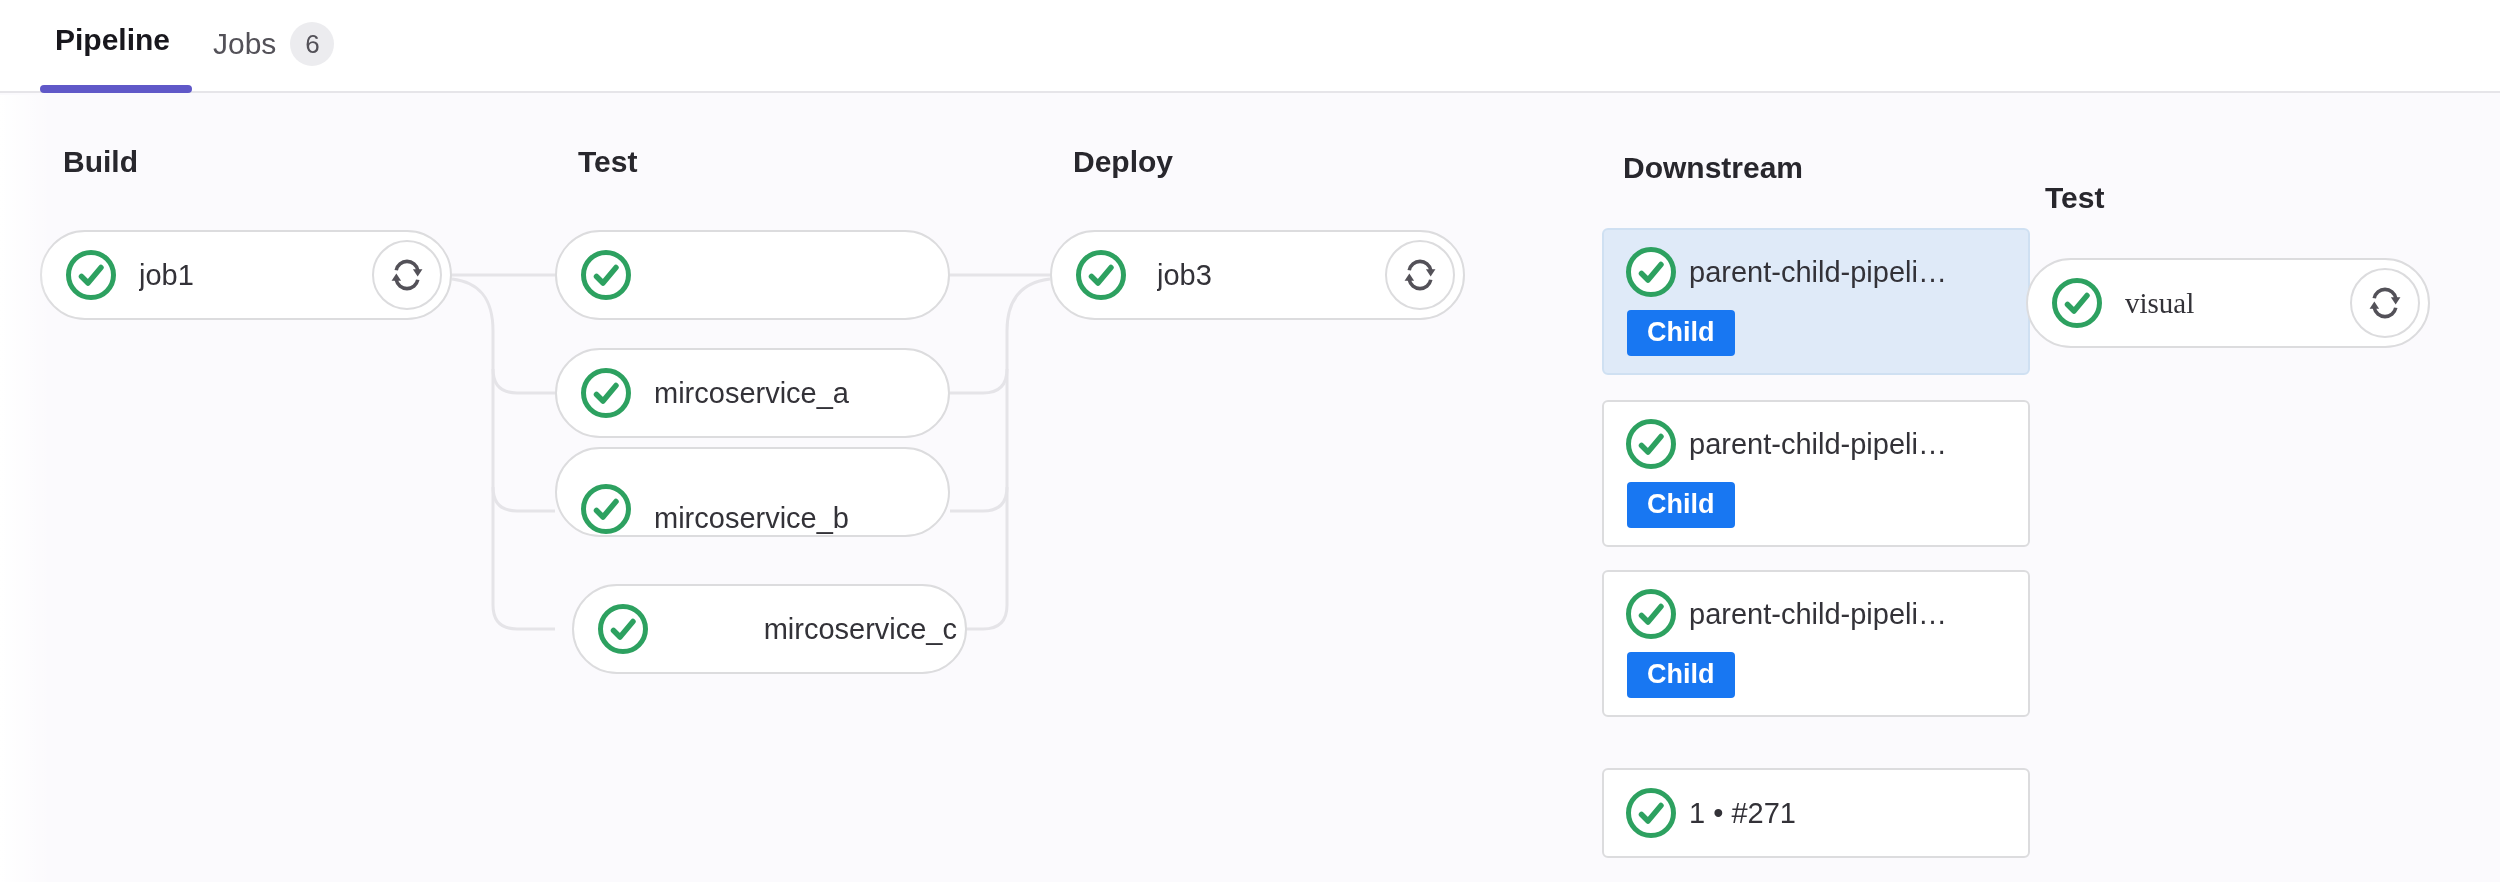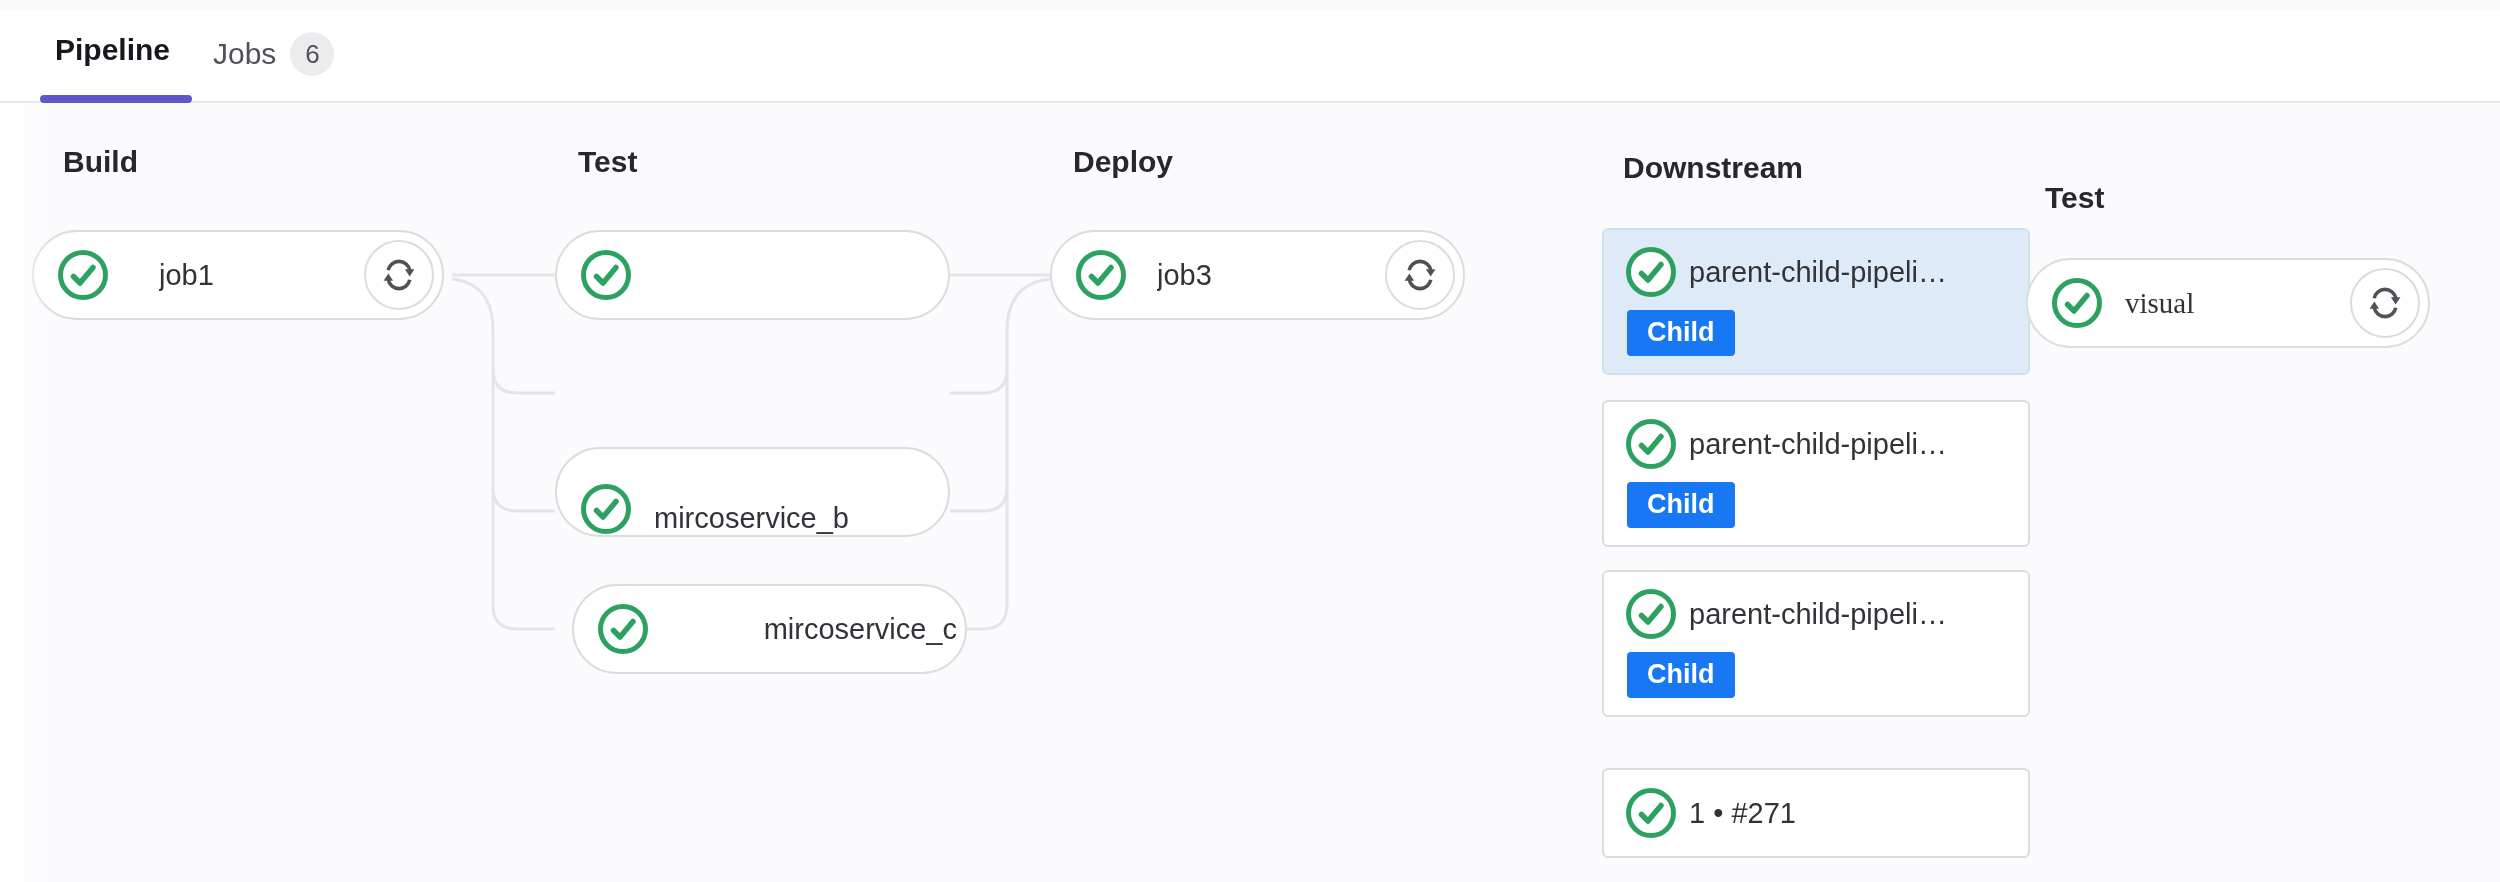--- a/index.html
+++ b/index.html
@@ -6,21 +6,21 @@
   * { box-sizing:border-box; }
   #app {
     position:relative; width:2500px; height:882px; overflow:hidden;
     background:#fbfafd;
     font-family:"Liberation Sans", sans-serif;
     -webkit-font-smoothing:antialiased;
   }
 
   
   .tabbar {
-    position:absolute; top:10px; left:0; width:2500px; height:93px;
+    position:absolute; top:0; left:0; width:2500px; height:93px;
     background:#ffffff; border-bottom:2px solid #e6e5e9; z-index:5;
   }
   .tab {
     position:absolute; top:22px; font-size:30px; line-height:36px;
     color:#535158; cursor:pointer; display:flex; align-items:center; gap:14px;
     background:none; border:none; padding:0; font-family:inherit;
   }
   .tab.active { color:#18171d; font-weight:700; }
   .tab-indicator {
     position:absolute; left:40px; top:85px; width:152px; height:8px;
@@ -118,21 +118,21 @@
       <path d="M2008,299 C2016,299 2018,303 2026,303"></path>
     </g>
   </svg>
 
   <div class="stage-title" style="left:63px;   top:145px;">Build</div>
   <div class="stage-title" style="left:578px;  top:145px;">Test</div>
   <div class="stage-title" style="left:1073px; top:145px;">Deploy</div>
   <div class="stage-title" style="left:1623px; top:151px;">Downstream</div>
   <div class="stage-title" style="left:2045px; top:181px;">Test</div>
 
-  <div class="pill" style="left:32px; top:230px; width:412px;gap:28px;">
+  <div class="pill" style="left:40px; top:230px; width:412px;">
     <svg class="check-icon" viewBox="0 0 52 52">
       <circle cx="26" cy="26" r="22.5" fill="#ffffff" stroke="#2da160" stroke-width="5"></circle>
       <path d="M16.5 27.5 L23 34 L36 18.5" fill="none" stroke="#2da160" stroke-width="5.5" stroke-linecap="round" stroke-linejoin="round"></path>
     </svg>
     <span class="job-label">job1</span>
     <button class="retry-btn">
       <svg viewBox="0 0 36 36">
         <g stroke="#535158" stroke-width="3.4" fill="none">
           <path d="M7.8,13.5 A10.4,10.4 0 0 1 28.2,13.5"></path>
           <path d="M28.2,22.5 A10.4,10.4 0 0 1 7.8,22.5"></path>
@@ -143,20 +143,27 @@
     </button>
   </div>
 
   <div class="pill" style="left:555px; top:230px; width:395px;">
     <svg class="check-icon" viewBox="0 0 52 52">
       <circle cx="26" cy="26" r="22.5" fill="#ffffff" stroke="#2da160" stroke-width="5"></circle>
       <path d="M16.5 27.5 L23 34 L36 18.5" fill="none" stroke="#2da160" stroke-width="5.5" stroke-linecap="round" stroke-linejoin="round"></path>
     </svg>
   </div>
 
+  <div class="pill" style="left:555px; top:348px; width:395px;">
+    <svg class="check-icon" viewBox="0 0 52 52">
+      <circle cx="26" cy="26" r="22.5" fill="#ffffff" stroke="#2da160" stroke-width="5"></circle>
+      <path d="M16.5 27.5 L23 34 L36 18.5" fill="none" stroke="#2da160" stroke-width="5.5" stroke-linecap="round" stroke-linejoin="round"></path>
+    </svg>
+    <span class="job-label">mircoservice_a</span>
+  </div>
 
   <div class="pill" style="left:555px; top:447px; width:395px;align-items:flex-end;">
     <svg class="check-icon" viewBox="0 0 52 52">
       <circle cx="26" cy="26" r="22.5" fill="#ffffff" stroke="#2da160" stroke-width="5"></circle>
       <path d="M16.5 27.5 L23 34 L36 18.5" fill="none" stroke="#2da160" stroke-width="5.5" stroke-linecap="round" stroke-linejoin="round"></path>
     </svg>
     <span class="job-label">mircoservice_b</span>
   </div>
 
   <div class="pill" style="left:572px; top:584px; width:395px;text-align:right;">

